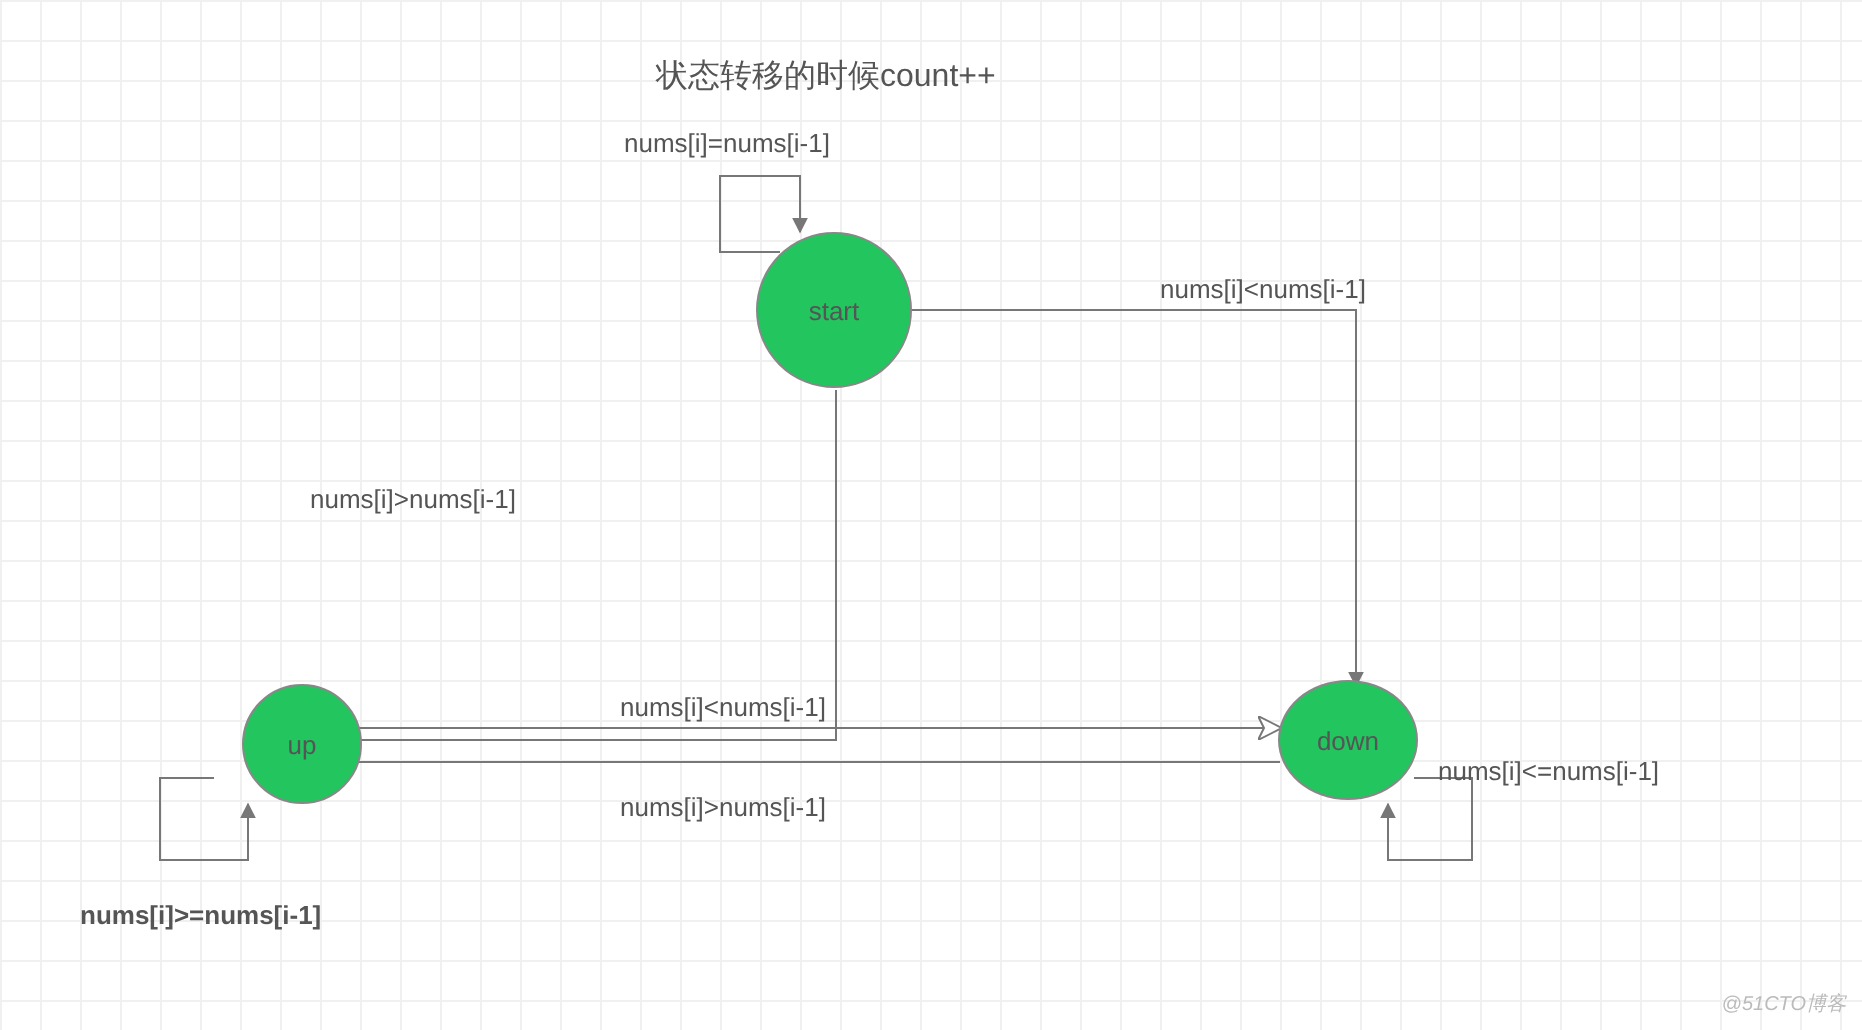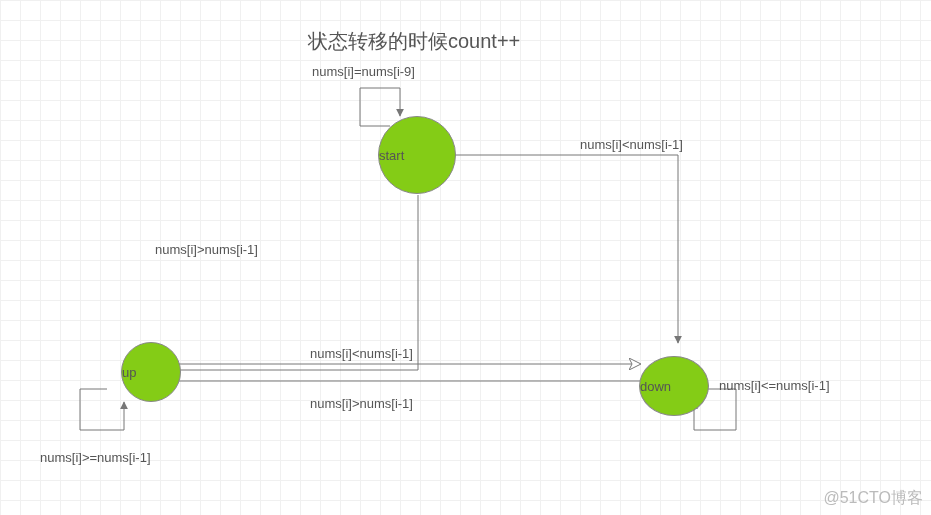--- a/index.html
+++ b/index.html
@@ -15,35 +15,37 @@
     font-family: "Helvetica Neue", Arial, sans-serif;
     font-size: 13px;
     color: #555;
     position: relative;
   }
   svg { position: absolute; top: 0; left: 0; }
   .node {
     position: absolute;
     border: 1px solid #888;
     border-radius: 50%;
-    background: #84cc16;
+    background: #22c55e;
     display: flex;
     align-items: center;
+    justify-content: center;
     color: #555;
   }
   .label {
     position: absolute;
     white-space: nowrap;
   }
   .watermark {
     position: absolute;
     right: 8px;
     bottom: 6px;
     color: #bbb;
-    font-size: 16px;
+    font-size: 10px;
+    font-style: italic;
   }
 </style>
 </head>
 <body>
 
 <svg width="931" height="515">
   <defs>
     <marker id="arrow" viewBox="0 0 10 10" refX="9" refY="5" markerWidth="8" markerHeight="8" orient="auto-start-reverse">
       <path d="M 0 0 L 10 5 L 0 10 z" fill="#777"></path>
     </marker>
@@ -68,33 +70,33 @@
 </svg>
 
 <div class="node" style="left:378px; top:116px; width:78px; height:78px;">
   <span>start</span>
 </div>
 
 <div class="node" style="left:121px; top:342px; width:60px; height:60px;">
   <span>up</span>
 </div>
 
-<div class="node" style="left:639px; top:356px; width:70px; height:60px;">
+<div class="node" style="left:639px; top:340px; width:70px; height:60px;">
   <span>down</span>
 </div>
 
-<div class="label" style="left:308px; top:28px; font-size:20px; text-align:center;">状态转移的时候count++</div>
+<div class="label" style="left:328px; top:28px; font-size:16px; text-align:center;">状态转移的时候count++</div>
 
-<div class="label" style="left:312px; top:64px;">nums[i]=nums[i-9]</div>
+<div class="label" style="left:312px; top:64px;">nums[i]=nums[i-1]</div>
 
 <div class="label" style="left:580px; top:137px;">nums[i]&lt;nums[i-1]</div>
 
 <div class="label" style="left:155px; top:242px;">nums[i]&gt;nums[i-1]</div>
 
 <div class="label" style="left:310px; top:346px;">nums[i]&lt;nums[i-1]</div>
 
 <div class="label" style="left:310px; top:396px;">nums[i]&gt;nums[i-1]</div>
 
-<div class="label" style="left:40px; top:450px;">nums[i]&gt;=nums[i-1]</div>
+<div class="label" style="left:40px; top:450px;font-weight:bold;">nums[i]&gt;=nums[i-1]</div>
 
 <div class="label" style="left:719px; top:378px;">nums[i]&lt;=nums[i-1]</div>
 
 <div class="watermark">@51CTO博客</div>
 
 </body></html>

